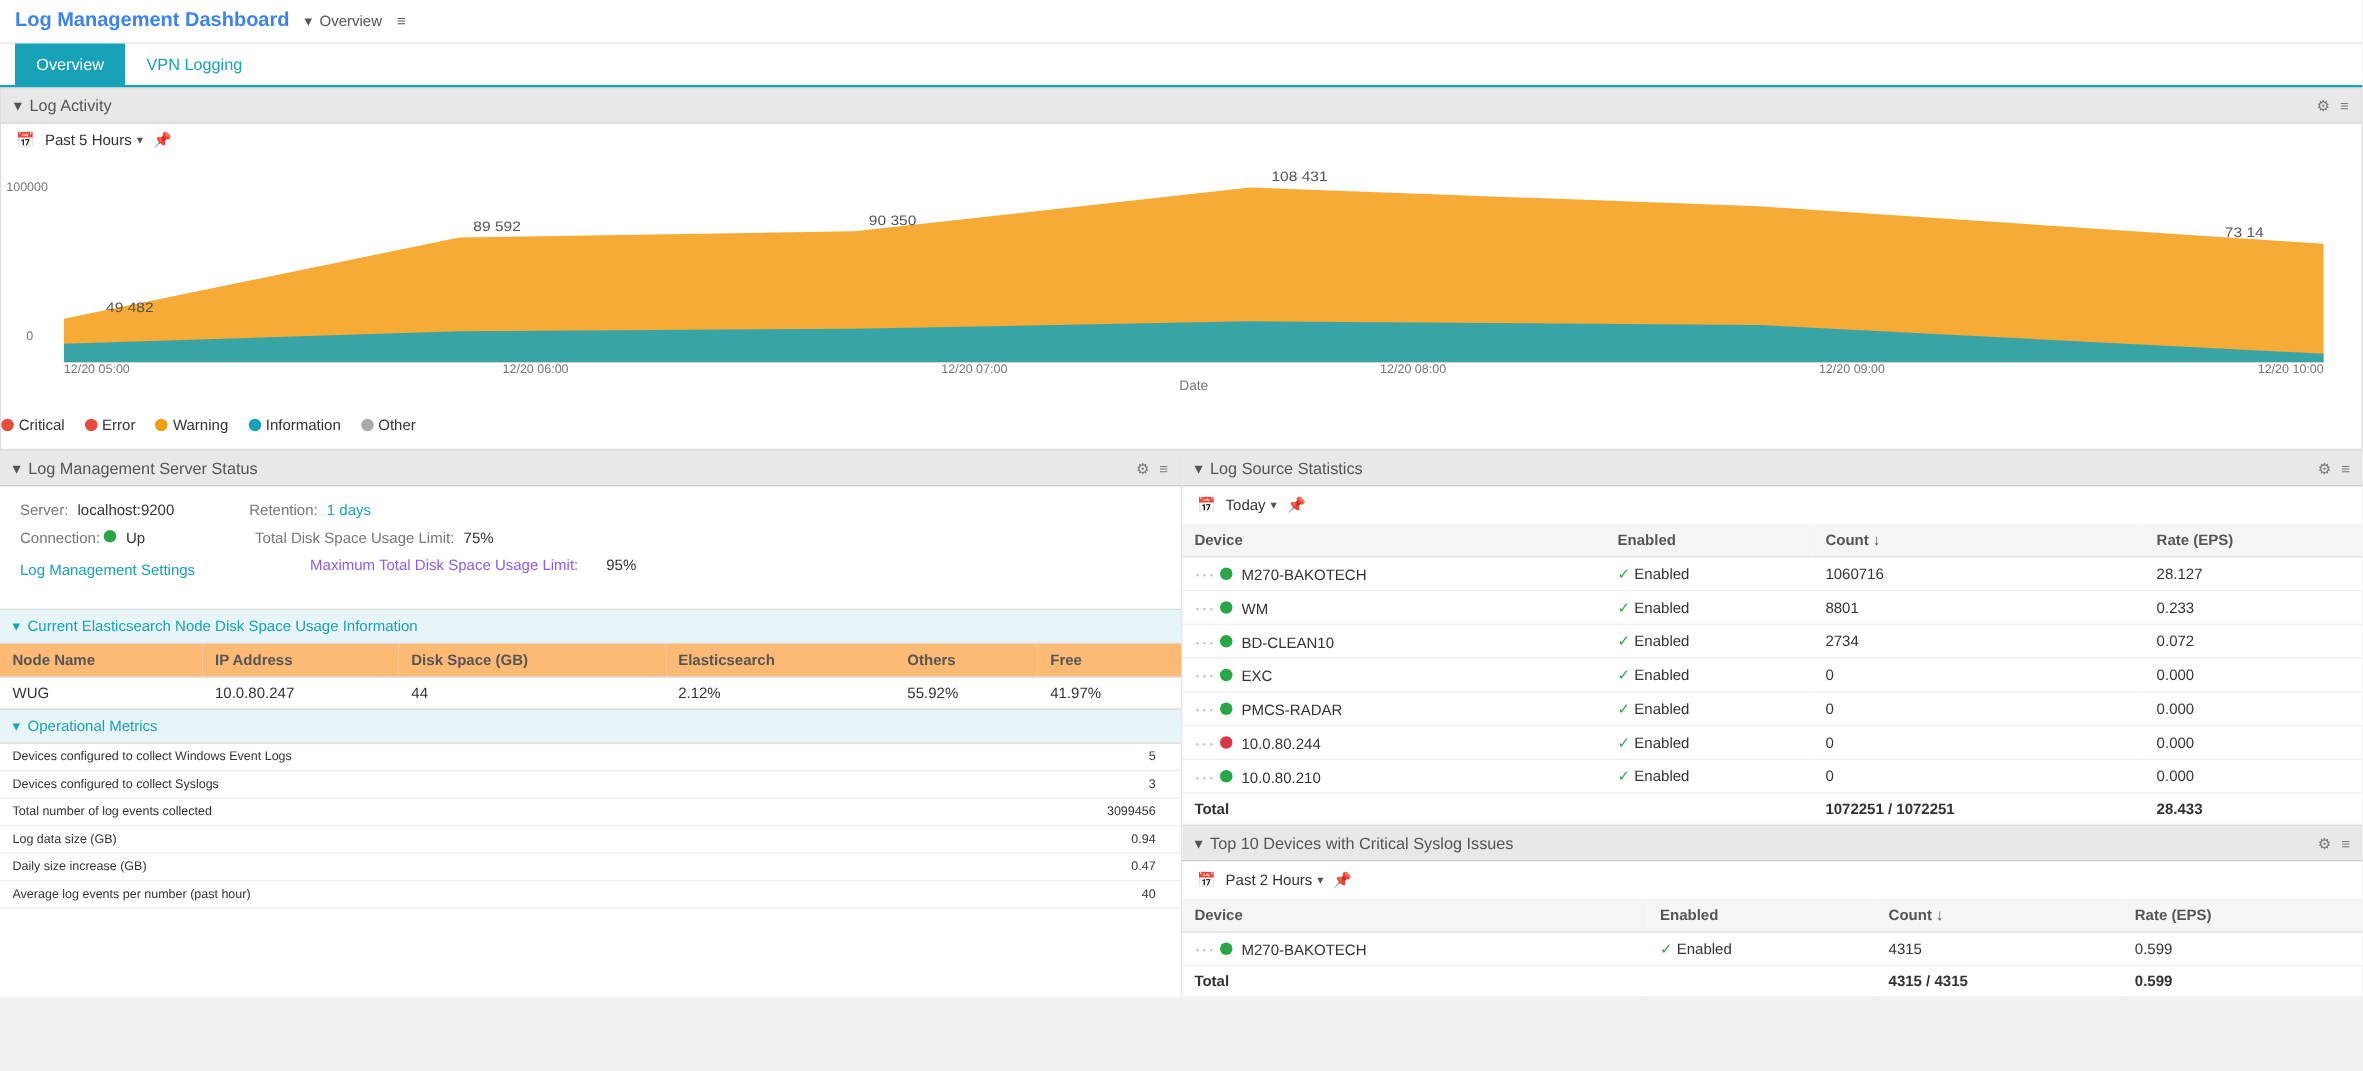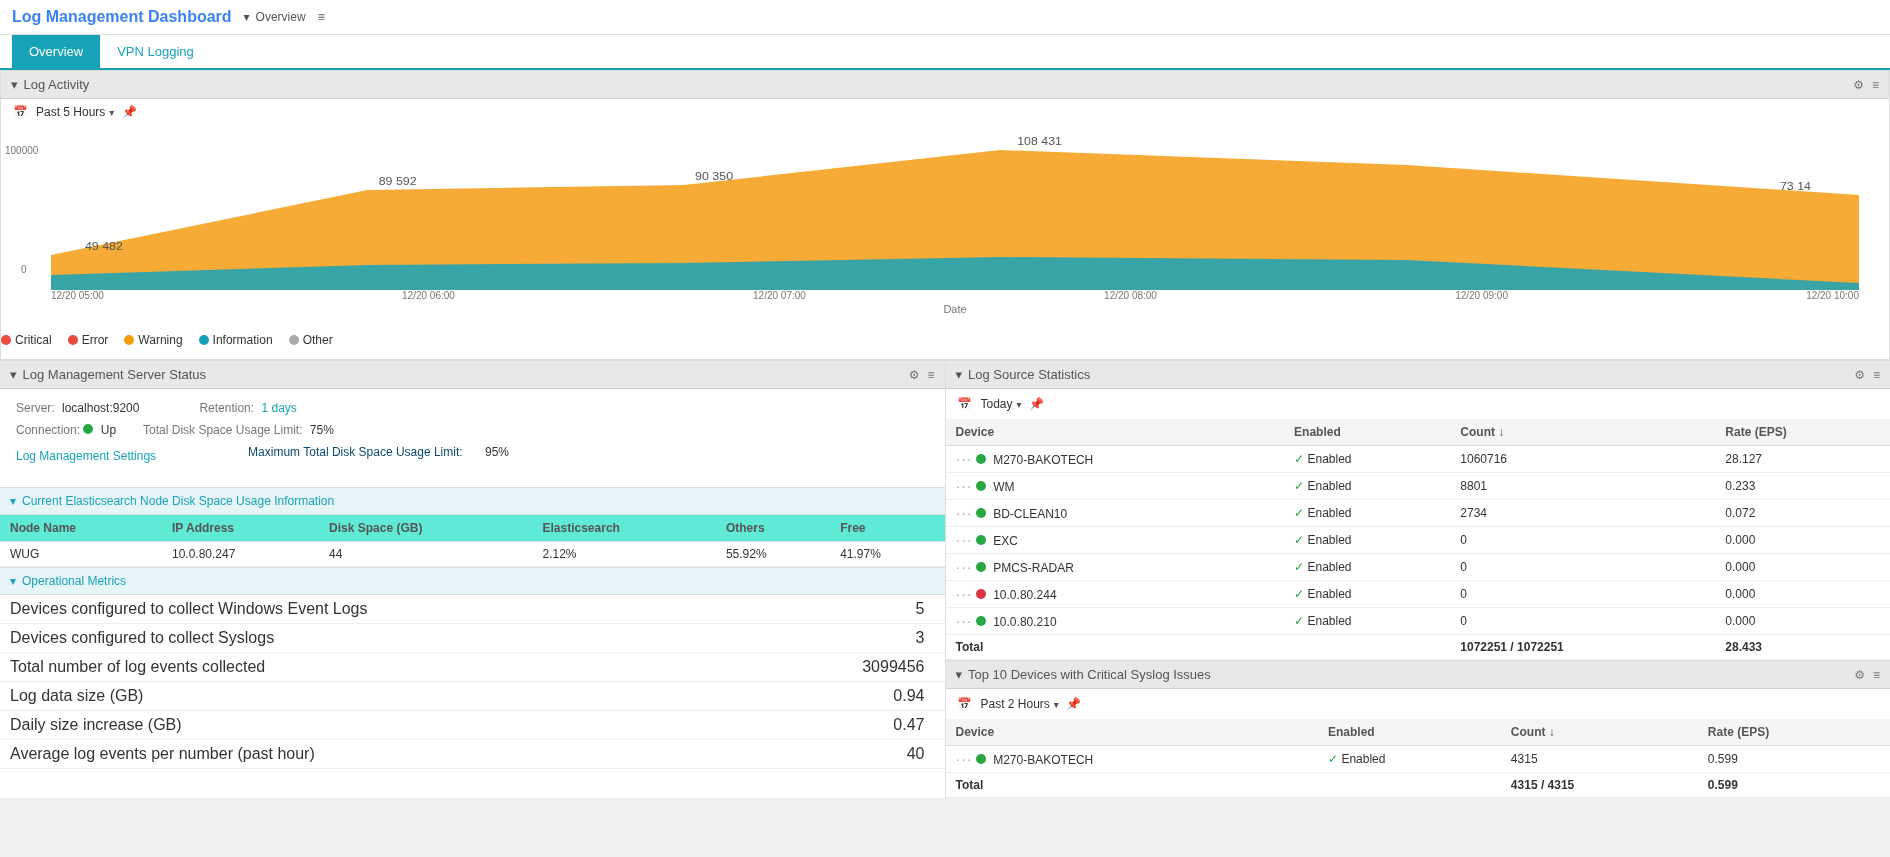--- a/index.html
+++ b/index.html
@@ -48,25 +48,25 @@
     .status-dot.green { background: #28a745; }
     .status-dot.red { background: #dc3545; }
 
     .settings-link { color: #17a2b8; cursor: pointer; text-decoration: none; padding: 4px 0; display: inline-block; }
 
     
     .sub-section-header { background: #e8f5f8; padding: 6px 10px; display: flex; align-items: center; gap: 6px; color: #17a2b8; font-size: 12px; cursor: pointer; border-top: 1px solid #ddd; border-bottom: 1px solid #ddd; }
 
     
     .data-table { width: 100%; border-collapse: collapse; font-size: 12px; }
-    .data-table th { background: #5eead4; padding: 6px 10px; text-align: left; border-bottom: 1px solid #ddd; color: #555; font-weight: bold; }
+    .data-table th { background: #fdba74; padding: 6px 10px; text-align: left; border-bottom: 1px solid #ddd; color: #555; font-weight: bold; }
     .data-table td { padding: 5px 10px; border-bottom: 1px solid #eee; }
 
     
-    .metrics-table { width: 100%; border-collapse: collapse; font-size: 16px; }
+    .metrics-table { width: 100%; border-collapse: collapse; font-size: 10px; }
     .metrics-table td { padding: 5px 10px; border-bottom: 1px solid #eee; }
     .metrics-table td:last-child { text-align: right; padding-right: 20px; }
 
     
     .log-source-header { padding: 8px 12px; display: flex; align-items: center; gap: 8px; }
     .log-source-table { width: 100%; border-collapse: collapse; font-size: 12px; }
     .log-source-table th { padding: 6px 10px; text-align: left; border-bottom: 1px solid #ddd; color: #555; font-weight: bold; background: #f5f5f5; }
     .log-source-table td { padding: 5px 10px; border-bottom: 1px solid #eee; }
 
     .dots-menu { color: #aaa; cursor: pointer; letter-spacing: 1px; font-size: 14px; }
@@ -199,37 +199,37 @@
       <div style="display:flex; gap:60px; margin-bottom:8px;">
         <div>
           <span style="color:#777;">Server:</span>
           <span style="margin-left:4px;">localhost:9200</span>
         </div>
         <div>
           <span style="color:#777;">Retention:</span>
           <span style="color:#17a2b8; margin-left:4px;">1 days</span>
         </div>
       </div>
-      <div style="display:flex; gap:27px; margin-bottom:8px;">
+      <div style="display:flex; gap:88px; margin-bottom:8px;">
         <div>
           <span style="color:#777;">Connection:</span>
           <span class="status-dot green"></span>
           <span>Up</span>
         </div>
         <div>
           <span style="color:#777;">Total Disk Space Usage Limit:</span>
           <span style="margin-left:4px;">75%</span>
         </div>
       </div>
       <div style="display:flex; gap:92px; margin-bottom:8px;">
         <div>
           <a class="settings-link">Log Management Settings</a>
         </div>
         <div>
-          <span style="color:#0c4a6e;">Maximum Total Disk Space Usage Limit:</span>
+          <span style="color:#8b5cf6;">Maximum Total Disk Space Usage Limit:</span>
           <span style="margin-left:19px;">95%</span>
         </div>
       </div>
     </div>
 
     <div class="sub-section-header">
       <span>▾</span>
       <span>Current Elasticsearch Node Disk Space Usage Information</span>
     </div>
     <table class="data-table">

